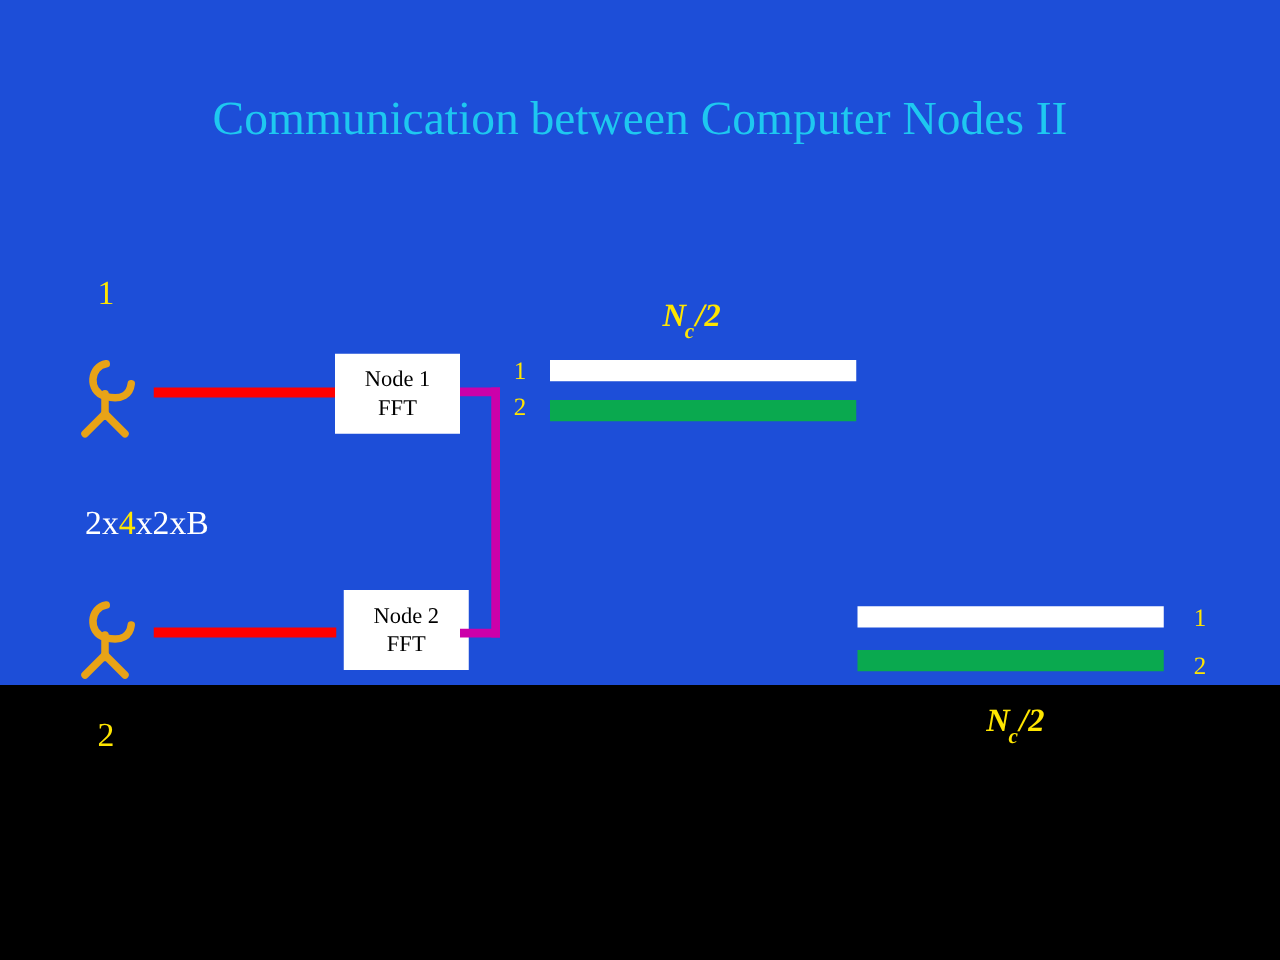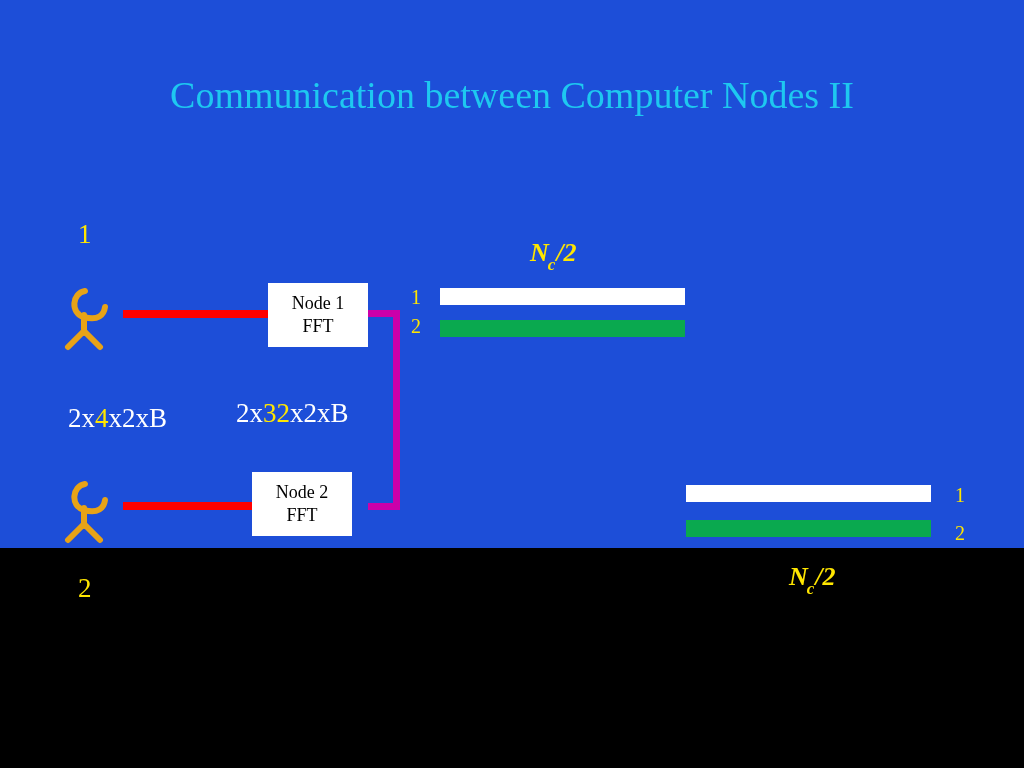--- a/index.html
+++ b/index.html
@@ -122,21 +122,21 @@
     background: #ffffff;
     color: #000000;
     display: flex;
     flex-direction: column;
     align-items: center;
     justify-content: center;
     font-size: 18px;
     line-height: 23px;
   }
   .node-1 { left: 268px; top: 283px; }
-  .node-2 { left: 252px; top: 472px; align-items: center; }
+  .node-2 { left: 275px; top: 472px; align-items: center; }
 
   
   .mg {
     position: absolute;
     background: #cc00aa;
   }
   .mg-top    { left: 368px; top: 310px; width: 32px; height: 7px; }
   .mg-vert   { left: 393px; top: 310px; width: 7px;  height: 200px; }
   .mg-bottom { left: 368px; top: 503px; width: 32px; height: 7px; }
 
@@ -220,17 +220,14 @@
   <div class="bar bar-green bar-t2"></div>
 
   <div class="bar bar-white bar-b1"></div>
   <div class="bar bar-green bar-b2"></div>
   <div class="bar-num bn-b1">1</div>
   <div class="bar-num bn-b2">2</div>
 
   <div class="size-ann ann-left">
     <span>2x</span><span class="hl">4</span><span>x2xB</span>
   </div>
-  <div class="size-ann ann-mid">
-    <span>2x</span><span class="hl">32</span><span>x2xB</span>
-  </div>
 
 </div>
 
 </body></html>

